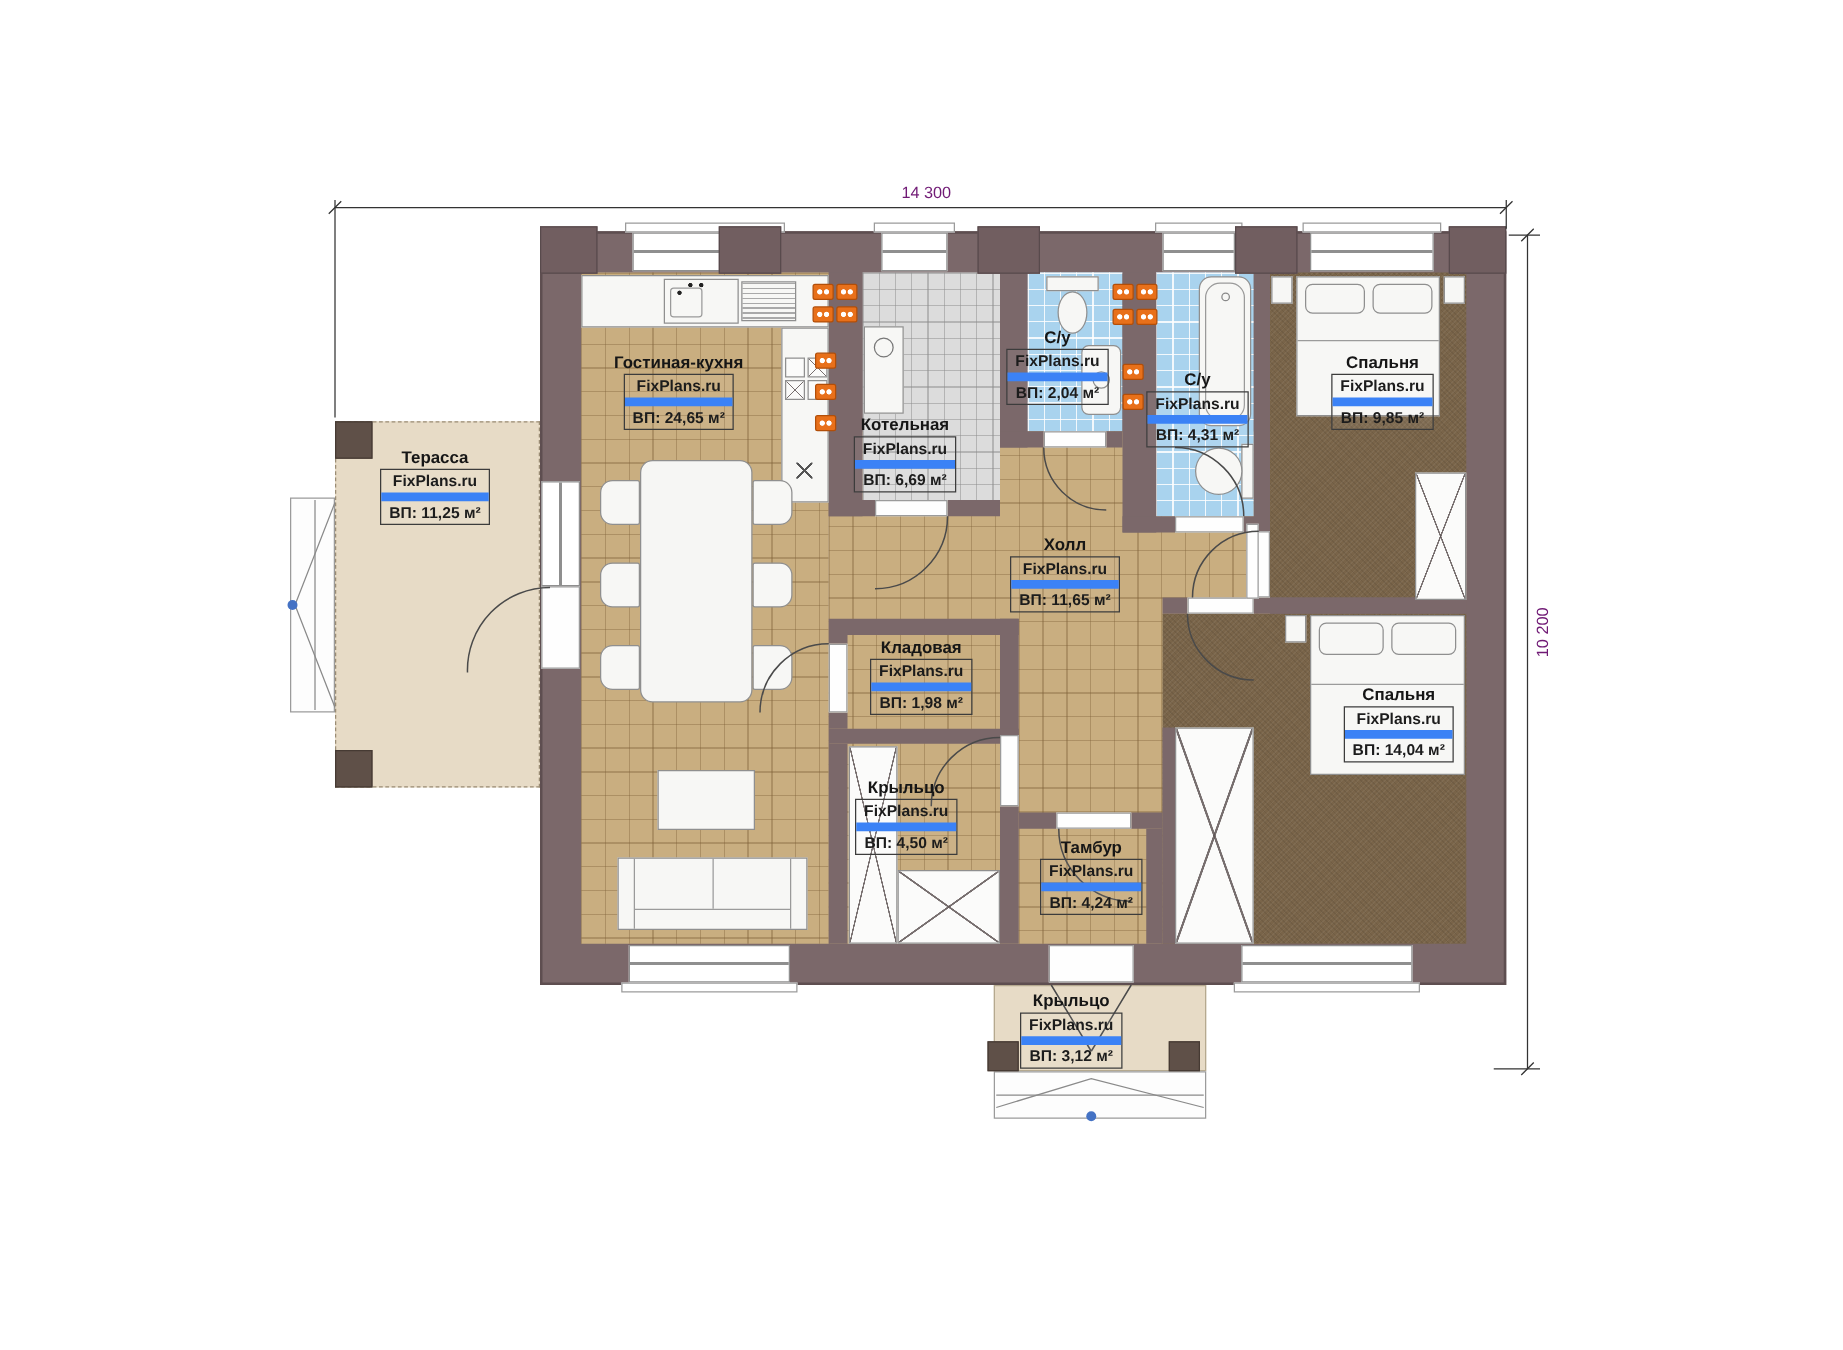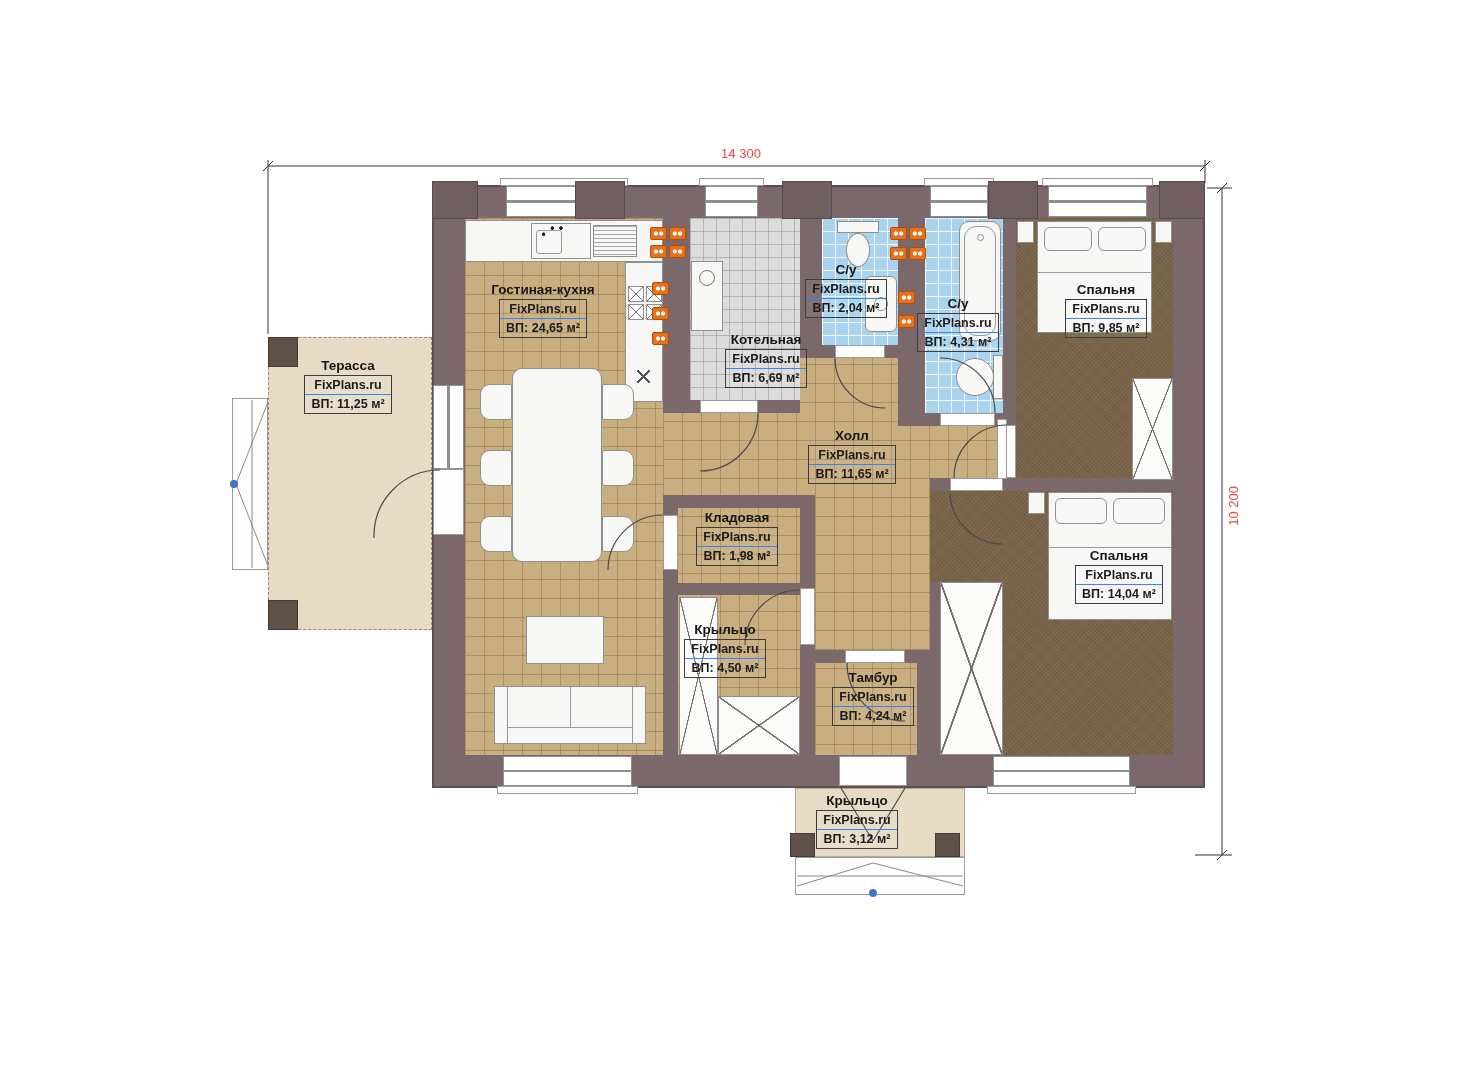--- a/index.html
+++ b/index.html
@@ -46,22 +46,22 @@
   .thresh{background:#fefefe;border:1px solid #9b9b9b;}
   .steps{background:#fdfdfd;border:1px solid #9b9b9b;}
   .hline{background:#9b9b9b;height:1px;}
   .vline{background:#9b9b9b;width:1px;}
   
   .rlabel{position:absolute;display:flex;flex-direction:column;align-items:center;z-index:40;}
   .rname{font-size:13.5px;font-weight:bold;white-space:nowrap;margin-bottom:2px;color:#161616;}
   .lbox{border:1px solid #3c3c3c;display:inline-block;background:rgba(255,255,255,0.06);}
   .lrow{font-size:12.5px;font-weight:bold;line-height:18px;padding:0 6px;white-space:nowrap;
         text-align:center;color:#1c1c1c;}
-  .lrow + .lrow{border-top:1px solid #3b82f6;}
-  .dimtext{position:absolute;font-size:13px;color:#ef4444;z-index:30;}
+  .lrow + .lrow{border-top:7px solid #3b82f6;}
+  .dimtext{position:absolute;font-size:13px;color:#701a75;z-index:30;}
   .dim-v{writing-mode:vertical-rl;transform:rotate(180deg);}
   svg.anno{position:absolute;left:0;top:0;z-index:25;}
 </style>
 </head>
 <body>
 
 <div id="plan">
 
   <div class="abs beige dashedge" style="left:268px;top:337px;width:164px;height:293px;"></div>
   <div class="abs steps" style="left:232px;top:398px;width:36px;height:172px;"></div>
@@ -256,21 +256,21 @@
   <div class="dimtext dim-v" style="left:1226px;top:486px;">10 200</div>
 
   <div class="rlabel" style="left:483px;top:282px;width:120px;align-items:center;">
     <div class="rname">Гостиная-кухня</div>
     <div class="lbox">
       <div class="lrow">FixPlans.ru</div>
       <div class="lrow">ВП: 24,65 м²</div>
     </div>
   </div>
 
-  <div class="rlabel" style="left:664px;top:332px;width:120px;margin-left:42px;">
+  <div class="rlabel" style="left:664px;top:332px;width:120px;">
     <div class="rname">Котельная</div>
     <div class="lbox">
       <div class="lrow">FixPlans.ru</div>
       <div class="lrow">ВП: 6,69 м²</div>
     </div>
   </div>
 
   <div class="rlabel" style="left:788px;top:262px;width:116px;">
     <div class="rname">С/у</div>
     <div class="lbox">

